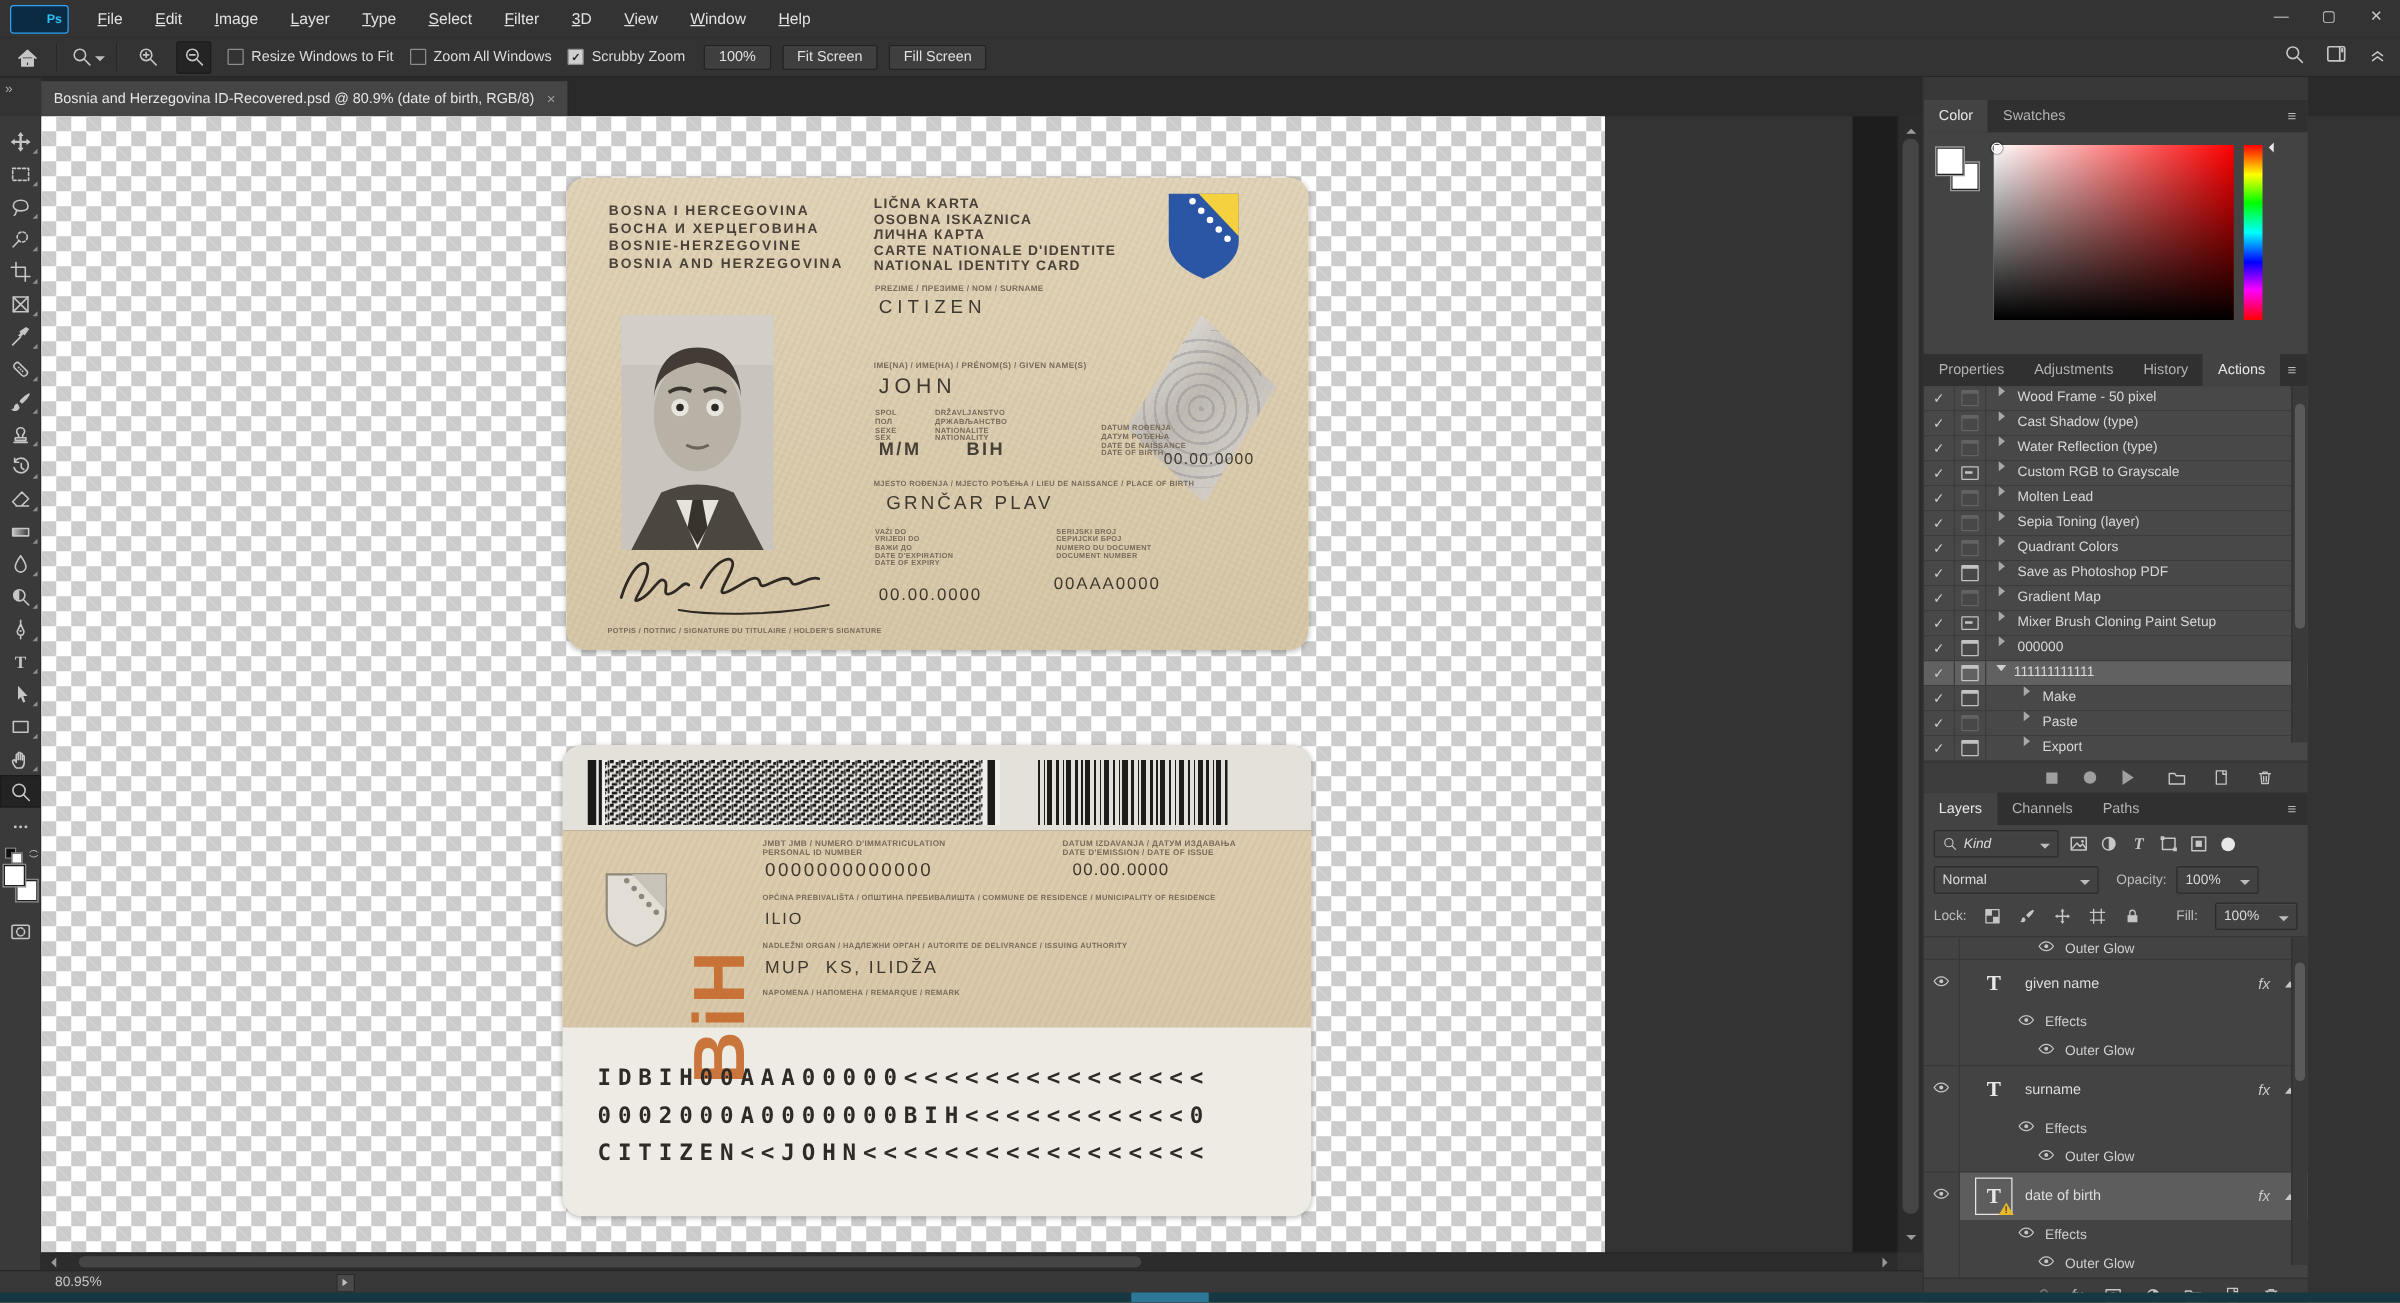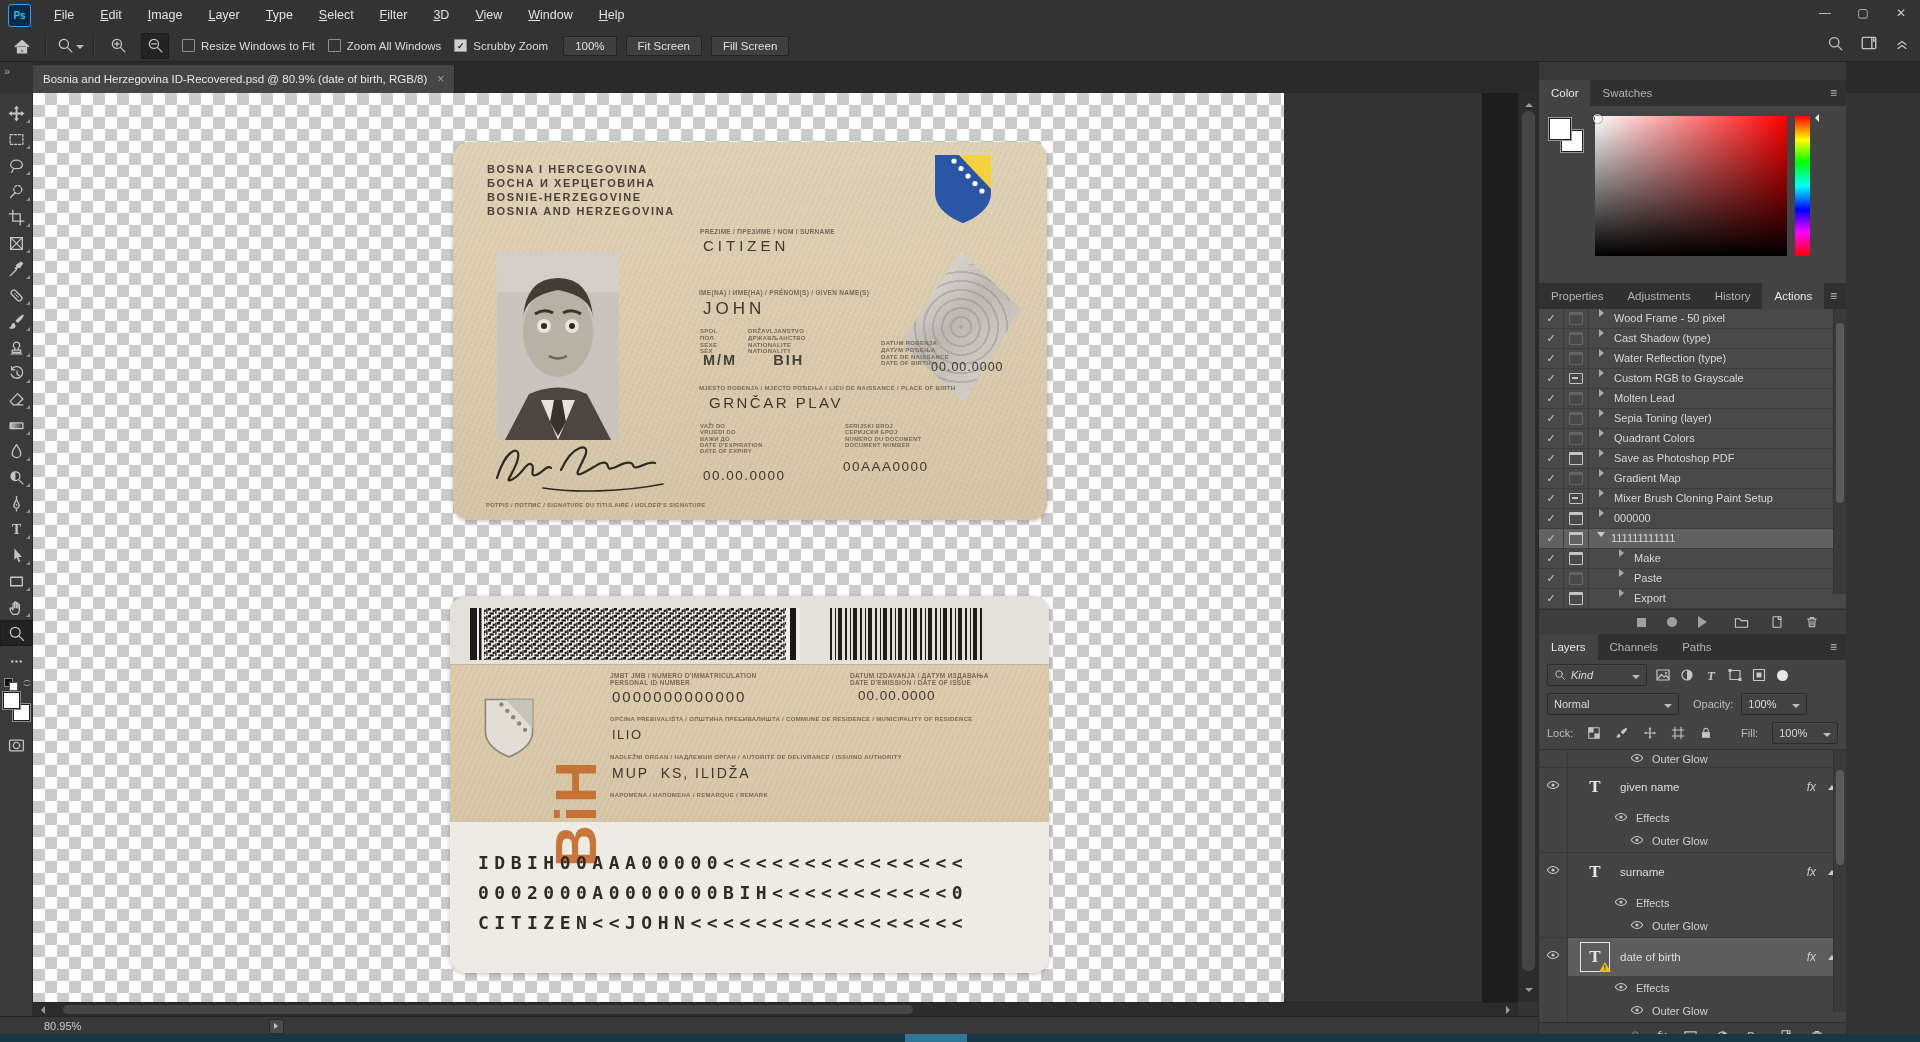--- a/index.html
+++ b/index.html
@@ -1,21 +1,21 @@
 <!DOCTYPE html>
 <html><head>
 <meta charset="utf-8">
 <style>
   html,body{margin:0;padding:0;background:#262626;}
   #app{position:relative;width:1920px;height:1042px;background:#333333;font-family:"Liberation Sans",sans-serif;overflow:hidden;color:#d6d6d6;}
   .abs{position:absolute;}
   svg.ic{stroke:#c6c6c6;fill:none;stroke-width:1.2;stroke-linecap:round;stroke-linejoin:round;}
   
   #menubar{left:0;top:0;width:1920px;height:30px;background:#333333;border-bottom:1px solid #282828;display:flex;align-items:center;}
-  #pslogo{width:21px;height:21px;margin:0 10px 0 8px;border:1px solid #2ea3f2;border-radius:3px;background:#0b2b44;color:#2ec0f5;font-size:10px;font-weight:bold;display:flex;align-items:center;justify-content:center;}
+  #pslogo{width:21px;height:21px;margin:0 10px 0 8px;border:1px solid #2ea3f2;border-radius:3px;background:#0b2b44;color:#2ec0f5;font-size:10px;font-weight:bold;display:flex;align-items:center;justify-content:center;padding-left:24px;}
   .menu-item{padding:0 13px;font-size:12.5px;color:#e2e2e2;line-height:29px;}
   .menu-item::first-letter{text-decoration:underline;}
   #winctl{right:0;top:0;height:28px;display:flex;}
   .wbtn{width:38px;text-align:center;line-height:26px;font-size:12px;color:#c9c9c9;}
   
   #optionsbar{left:0;top:30px;width:1920px;height:32px;background:#333333;border-bottom:1px solid #232323;display:flex;align-items:center;gap:9px;padding-left:8px;box-sizing:border-box;}
   .vsep{width:1px;height:22px;background:#262626;border-right:1px solid #3f3f3f;}
   .optbtn{display:flex;align-items:center;justify-content:center;width:28px;height:26px;border-radius:2px;}
   .optbtn.active{background:#242424;box-shadow:inset 0 0 0 1px #1b1b1b;}
   .chk{display:flex;align-items:center;gap:6px;font-size:11.5px;color:#dcdcdc;margin-left:4px;}
@@ -354,20 +354,27 @@
 
   <div id="canvas" class="abs">
 
     <div id="cardfront" class="card">
       <div class="c" style="left:34px;top:20px;font-size:11px;font-weight:bold;letter-spacing:1.6px;line-height:14px;color:#4a4138;">
         <div>BOSNA I HERCEGOVINA</div>
           <div>БОСНА И ХЕРЦЕГОВИНА</div>
           <div>BOSNIE-HERZEGOVINE</div>
           <div>BOSNIA AND HERZEGOVINA</div>
       </div>
+      <div class="c" style="left:246px;top:15px;font-size:11px;font-weight:bold;letter-spacing:1px;line-height:12.5px;color:#4a4138;">
+        <div>LIČNA KARTA</div>
+          <div>OSOBNA ISKAZNICA</div>
+          <div>ЛИЧНА КАРТА</div>
+          <div>CARTE NATIONALE D'IDENTITE</div>
+          <div>NATIONAL IDENTITY CARD</div>
+      </div>
       <svg class="c" style="left:478px;top:10px;" width="64" height="76" viewBox="0 0 64 76">
         <path d="M4 3h56v38c0 16-17 26-28 30C21 67 4 57 4 41z" fill="#2b55a5"></path>
         <path d="M28 3h32v34z" fill="#f5d03f"></path>
         <circle cx="23" cy="9" r="2.6" fill="#fff"></circle>
           <circle cx="30" cy="16.5" r="2.6" fill="#fff"></circle>
           <circle cx="37" cy="24" r="2.6" fill="#fff"></circle>
           <circle cx="44" cy="31.5" r="2.6" fill="#fff"></circle>
           <circle cx="51" cy="39" r="2.6" fill="#fff"></circle>
       </svg>
       <div class="c clab" style="left:247px;top:86px;">PREZIME / ПРЕЗИМЕ / NOM / SURNAME</div>

